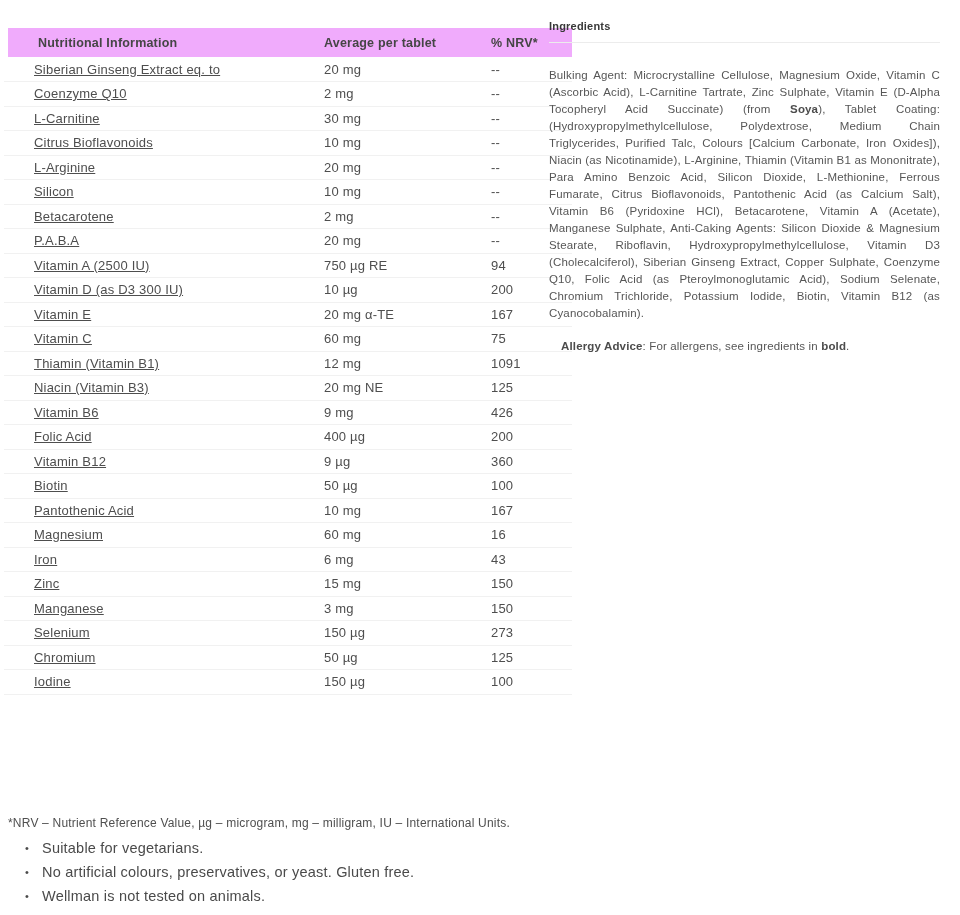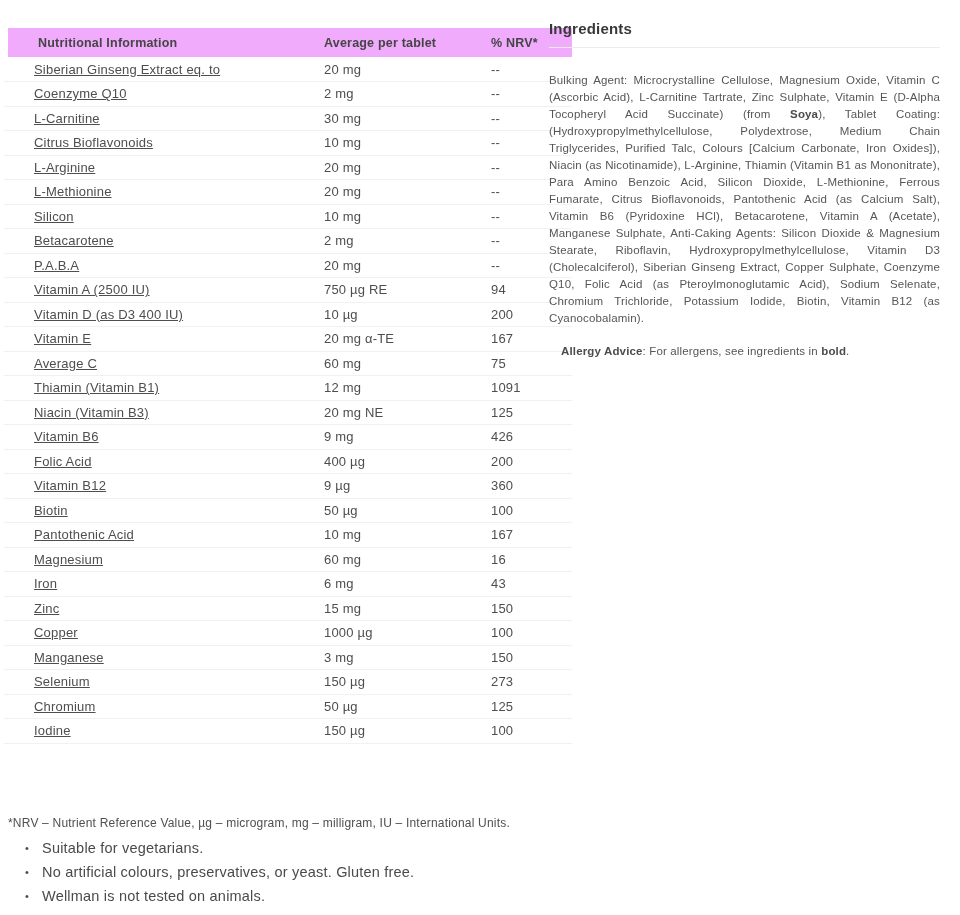--- a/index.html
+++ b/index.html
@@ -43,21 +43,21 @@
     padding: 0;
     vertical-align: middle;
     overflow: hidden;
     white-space: nowrap;
   }
   table.nutrition td.first { padding-left: 30px; text-decoration: underline; }
 
   
   .ingredients-panel { position: absolute; left: 549px; top: 20px; width: 391px; }
   .ingredients-title {
-    font-size: 15px; font-weight: bold; color: #383838;
+    font-size: 11px; font-weight: bold; color: #383838;
     letter-spacing: 0.2px; margin: 0;
   }
   .ingredients-rule { border: none; border-top: 1px solid #ececec; margin: 10px 0 0 0; }
   .ingredients-body {
     margin: 24px 0 0 0;
     font-size: 11.5px; line-height: 17px;
     color: #565656; letter-spacing: 0.15px;
     text-align: justify;
   }
   .ingredients-body b, .allergy b { font-weight: bold; color: #4c4c4c; }
@@ -126,56 +126,51 @@
             <td class="first">Citrus Bioflavonoids</td>
             <td>10 mg</td>
             <td>--</td>
           </tr>
           <tr>
             <td class="first">L-Arginine</td>
             <td>20 mg</td>
             <td>--</td>
           </tr>
           <tr>
-            <td class="first">L-Methionine</td>
-            <td>20 mg</td>
-            <td>--</td>
-          </tr>
-          <tr>
             <td class="first">Silicon</td>
             <td>10 mg</td>
             <td>--</td>
           </tr>
           <tr>
             <td class="first">Betacarotene</td>
             <td>2 mg</td>
             <td>--</td>
           </tr>
           <tr>
             <td class="first">P.A.B.A</td>
             <td>20 mg</td>
             <td>--</td>
           </tr>
           <tr>
             <td class="first">Vitamin A (2500 IU)</td>
             <td>750 µg RE</td>
             <td>94</td>
           </tr>
           <tr>
-            <td class="first">Vitamin D (as D3 400 IU)</td>
+            <td class="first">Vitamin D (as D3 300 IU)</td>
             <td>10 µg</td>
             <td>200</td>
           </tr>
           <tr>
             <td class="first">Vitamin E</td>
             <td>20 mg α-TE</td>
             <td>167</td>
           </tr>
           <tr>
-            <td class="first">Average C</td>
+            <td class="first">Vitamin C</td>
             <td>60 mg</td>
             <td>75</td>
           </tr>
           <tr>
             <td class="first">Thiamin (Vitamin B1)</td>
             <td>12 mg</td>
             <td>1091</td>
           </tr>
           <tr>
             <td class="first">Niacin (Vitamin B3)</td>
@@ -214,25 +209,20 @@
           </tr>
           <tr>
             <td class="first">Iron</td>
             <td>6 mg</td>
             <td>43</td>
           </tr>
           <tr>
             <td class="first">Zinc</td>
             <td>15 mg</td>
             <td>150</td>
-          </tr>
-          <tr>
-            <td class="first">Copper</td>
-            <td>1000 µg</td>
-            <td>100</td>
           </tr>
           <tr>
             <td class="first">Manganese</td>
             <td>3 mg</td>
             <td>150</td>
           </tr>
           <tr>
             <td class="first">Selenium</td>
             <td>150 µg</td>
             <td>273</td>

